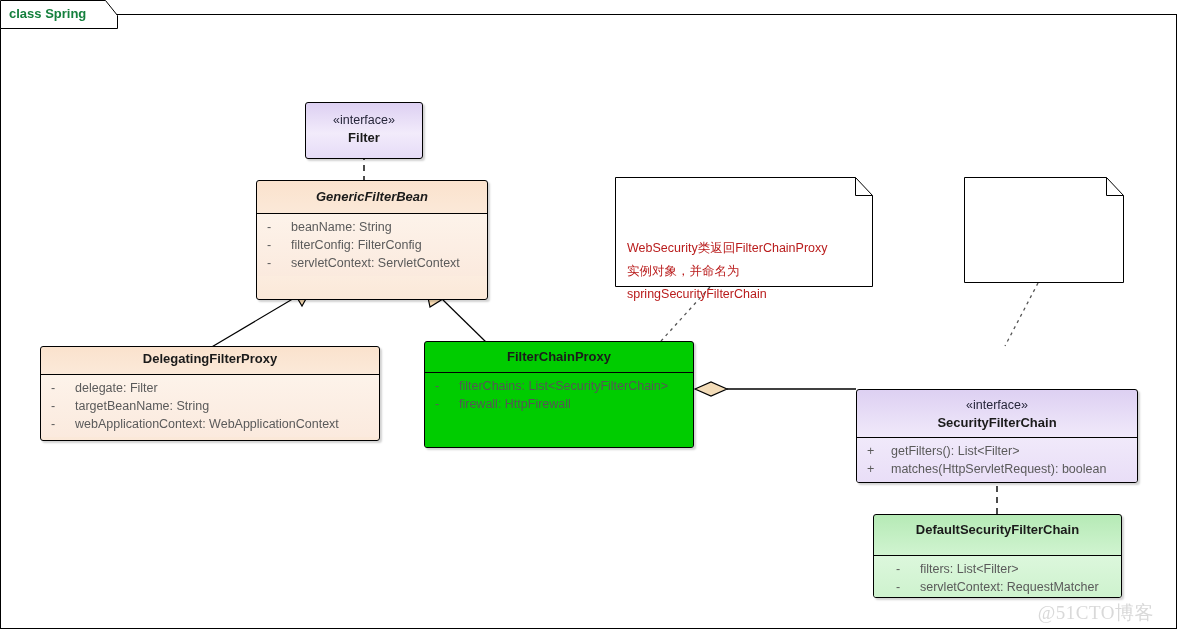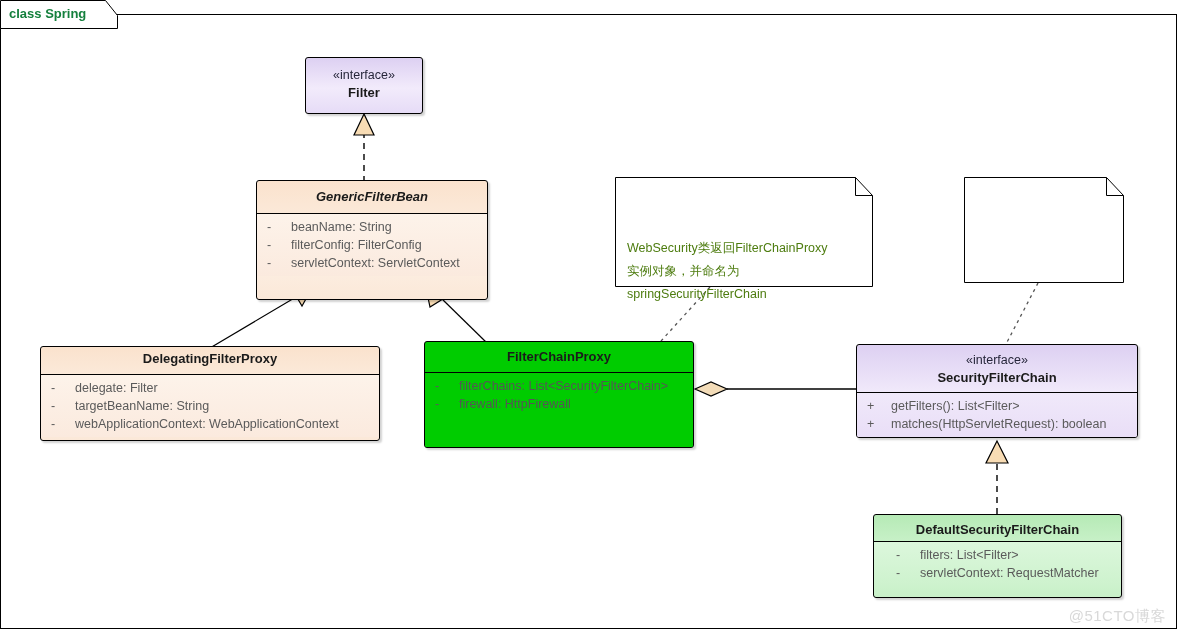--- a/index.html
+++ b/index.html
@@ -78,38 +78,38 @@
     white-space: nowrap;
     padding-left: 10px;
   }
   .uml-attr .vis {
     display: inline-block;
     width: 24px;
     color: #5a5a5a;
   }
 
   
-  .pal-purple   { background: linear-gradient(180deg,#ddd0f2 0%, #f2ebfb 55%, #e6dcf7 100%); }
+  .pal-purple   { background: linear-gradient(180deg,#ddd0f2 0%, #f2ebfb 55%, #e6dcf7 100%); margin-top: 45px; }
   .pal-purple .uml-body { background: linear-gradient(180deg,#f0e9fa 0%, #e9def7 100%); }
   .pal-peach    { background: linear-gradient(180deg,#fae2cd 0%, #fdf1e6 60%, #fbe8d8 100%); }
   .pal-peach .uml-body { background: linear-gradient(180deg,#fdf3ea 0%, #fbeade 100%); }
   .pal-green    { background: #00cc00; }
   .pal-green .uml-body { background: #00cc00; }
   .pal-green .uml-attr { color: #555555; }
   .pal-lgreen   { background: linear-gradient(180deg,#b6eab6 0%, #d6f6d6 60%, #c8f0c8 100%); }
   .pal-lgreen .uml-body { background: linear-gradient(180deg,#dcf7dc 0%, #cdf2cd 100%); padding-left: 12px; }
   .italic-name { font-style: italic; }
 
   
   .uml-note {
     position: absolute;
     box-sizing: border-box;
     background: #ffffff;
     font-size: 12.5px;
-    color: #4d7c0f;
+    color: #b91c1c;
     line-height: 23px;
     padding: 14px 10px 8px 12px;
     white-space: pre-line;
   }
   .note-svg {
     position: absolute;
     left: 0;
     top: 0;
   }
   .note-text {
@@ -120,26 +120,27 @@
   
   #edges {
     position: absolute;
     left: 0;
     top: 0;
     pointer-events: none;
   }
 
   .watermark {
     position: absolute;
-    right: 12px;
+    right: 24px;
     bottom: 4px;
-    font-size: 15px;
+    font-size: 19px;
     color: #d9d9d9;
     letter-spacing: 0.5px;
     white-space: nowrap;
+    font-family: Liberation Serif, serif;
   }
 </style>
 </head>
 <body>
 
 <div id="canvas">
 
   <div id="frame"></div>
 
   <svg id="tab-svg" width="130" height="32" style="position:absolute;left:0;top:0;">
@@ -252,21 +253,21 @@
       <div class="uml-attr">
         <span class="vis">+</span><span>getFilters(): List&lt;Filter&gt;</span>
       </div>
       <div class="uml-attr">
         <span class="vis">+</span><span>matches(HttpServletRequest): boolean</span>
       </div>
     </div>
   </div>
 
   <div class="uml-box pal-lgreen" style="left:873px; top:514px; width:249px; height:84px;">
-    <div class="uml-header" style="padding-top:6px; padding-bottom:2px;text-align:center;">
+    <div class="uml-header" style="padding-top:6px; padding-bottom:16px;text-align:center;">
       <span>DefaultSecurityFilterChain</span>
     </div>
     <div class="uml-divider"></div>
     <div class="uml-body">
       <div class="uml-attr">
         <span class="vis">-</span><span>filters: List&lt;Filter&gt;</span>
       </div>
       <div class="uml-attr">
         <span class="vis">-</span><span>servletContext: RequestMatcher</span>
       </div>

